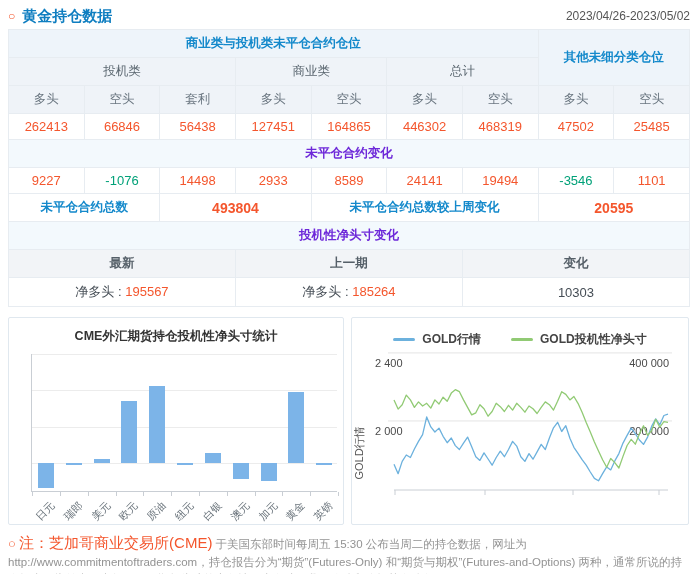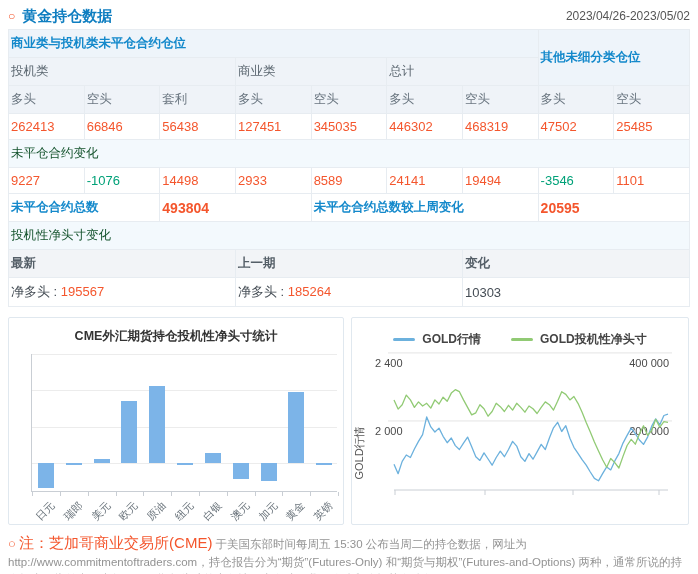--- a/index.html
+++ b/index.html
@@ -13,26 +13,26 @@
 
   
   .hdr { display:flex; justify-content:space-between; align-items:center; height:29px; padding-top:3px; }
   .hdr-left { display:flex; align-items:center; gap:7px; }
   .bullet { color:#f4562d; font-size:12px; font-weight:700; line-height:1; }
   .title { color:#0f7ec0; font-size:15px; font-weight:700; }
   .date { color:#555; font-size:12px; }
 
   
   table { width:100%; border-collapse:collapse; table-layout:fixed; }
-  td { border:1px solid #e7ecf1; font-size:12.5px; color:#5b6770;
+  td { border:1px solid #e7ecf1; text-align:center; font-size:12.5px; color:#5b6770;
        padding:5px 2px; height:16px; overflow:hidden; white-space:nowrap; }
   tr.grp td  { background:#eef4fa; color:#1489cb; font-weight:700; }
   tr.sub td  { background:#eff3f8; font-weight:400; color:#5b6770; }
   tr.cols td { background:#eff3f8; color:#6a7680; }
-  td.band    { background:#f3f9fd; color:#14532d; font-weight:400; }
+  td.band    { background:#f3f9fd; color:#6d28d9; font-weight:700; }
   tr.data td { color:#f4562d; font-size:13px; }
   .neg { color:#00a178 !important; }
   tr.tot td.lbl { color:#1489cb; font-weight:700; }
   tr.tot td.val { color:#f4562d; font-weight:700; font-size:14px; }
   tr.nethdr td { background:#f2f4f7; font-weight:700; color:#555f68; }
   tr.netdata td { font-size:13px; color:#454d55; }
   .netnum { color:#f4562d; }
 
   
   .charts { display:flex; gap:7px; margin-top:10px; }
@@ -101,21 +101,21 @@
       <td>多头</td>
       <td>空头</td>
       <td>多头</td>
       <td>空头</td>
     </tr>
     <tr class="data">
       <td class="num">262413</td>
       <td class="num">66846</td>
       <td class="num">56438</td>
       <td class="num">127451</td>
-      <td class="num">345035</td>
+      <td class="num">164865</td>
       <td class="num">446302</td>
       <td class="num">468319</td>
       <td class="num">47502</td>
       <td class="num">25485</td>
     </tr>
     <tr>
       <td colspan="9" class="band">未平仓合约变化</td>
     </tr>
     <tr class="data">
       <td class="num">9227</td>

